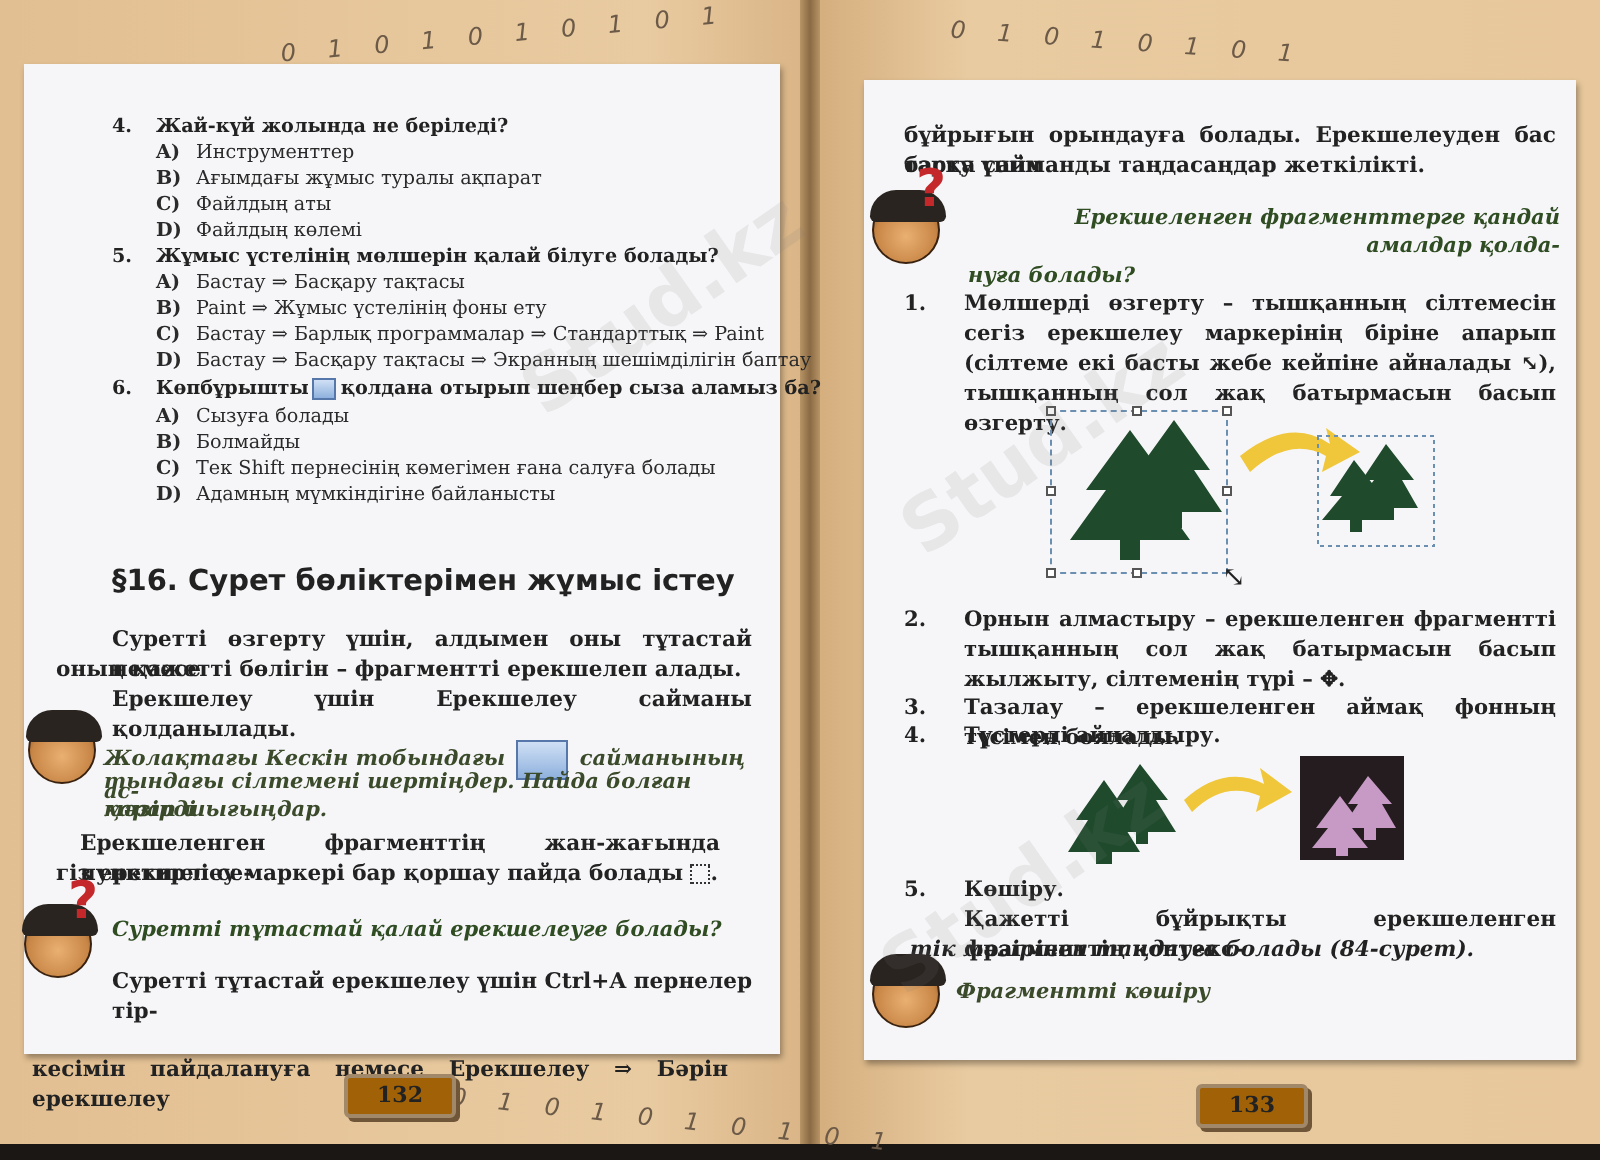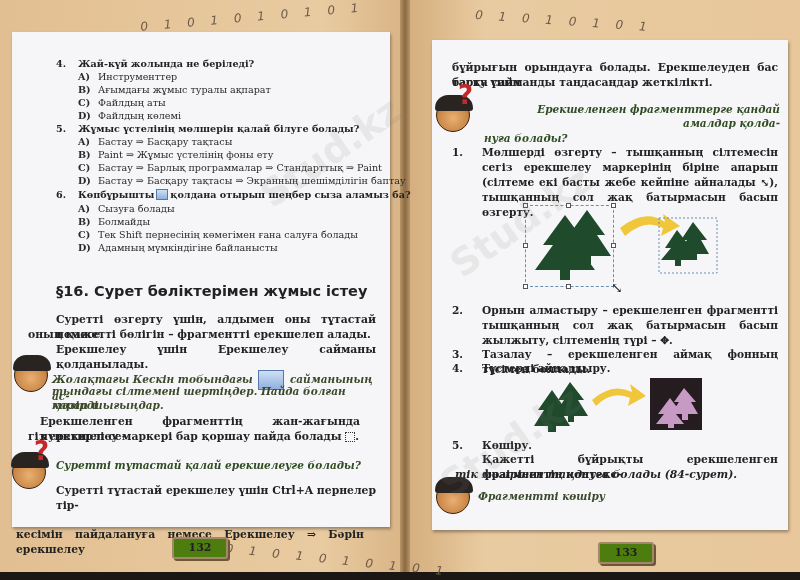--- a/index.html
+++ b/index.html
@@ -18,21 +18,21 @@
   .qnum { width: 22px; }
   .opt { position: absolute; left: 78px; font-size: 9.6px; line-height: 12.5px; color: #2a2a2a; display: flex; }
   .opt .lt { width: 20px; font-weight: bold; }
   .h16 { position: absolute; left: 56px; top: 283px; font-family: "DejaVu Sans", sans-serif; font-size: 14.5px; font-weight: bold; color: #222; }
   .para { position: absolute; font-size: 10.8px; line-height: 14.5px; color: #222; font-weight: bold; text-align: justify; }
   .tip { position: absolute; font-size: 10.5px; line-height: 13.5px; font-style: italic; font-weight: bold; color: #3a4a2a; }
   .qhead { position: absolute; font-size: 10.5px; line-height: 14px; font-style: italic; font-weight: bold; color: #2f4c22; text-align: right; }
   .mascot { position: absolute; width: 34px; height: 34px; border-radius: 50%; background: radial-gradient(circle at 50% 60%, #e9b072 0%, #c88646 60%, #5a3418 100%); border: 1px solid #3a2210; }
   .mascot::before { content: ""; position: absolute; left: -2px; top: -4px; width: 38px; height: 16px; background: #2a2420; border-radius: 18px 18px 4px 4px; }
   .qmark { position: absolute; font-family: "DejaVu Sans", sans-serif; font-weight: bold; color: #c5282a; font-size: 26px; }
-  .pagenum { position: absolute; width: 56px; height: 22px; background: #4d7c0f; border: 2px solid #a08868; border-radius: 3px; box-shadow: 2px 2px 0 #6f5638; font-family: "DejaVu Serif", serif; font-size: 11px; font-weight: bold; text-align: center; line-height: 18px; color: #222; }
+  .pagenum { position: absolute; width: 56px; height: 22px; background: #a16207; border: 2px solid #a08868; border-radius: 3px; box-shadow: 2px 2px 0 #6f5638; font-family: "DejaVu Serif", serif; font-size: 11px; font-weight: bold; text-align: center; line-height: 18px; color: #222; }
   .list-r { position: absolute; left: 452px; font-size: 10.6px; line-height: 15px; color: #222; font-weight: bold; display: flex; width: 326px; }
   .list-r .n { width: 30px; flex-shrink: 0; }
   .list-r .t { text-align: justify; }
   .inline-icon { display: inline-block; width: 12px; height: 11px; vertical-align: middle; border: 1px solid #5577aa; background: linear-gradient(#cfe0f5, #8fb1dd); margin: 0 2px; }
   .inline-sq { display: inline-block; width: 10px; height: 10px; border: 1px dotted #333; vertical-align: middle; }
   .watermark { position: absolute; font-family: "DejaVu Sans", sans-serif; font-size: 38px; font-weight: bold; color: rgba(120,120,120,0.12); transform: rotate(-35deg); pointer-events: none; }
   .tree-fig { position: absolute; }
   .sel { position: absolute; border: 1px dashed #6b8fb0; }
   .handle { position: absolute; width: 5px; height: 5px; border: 1px solid #555; background: #fff; }
 </style>

